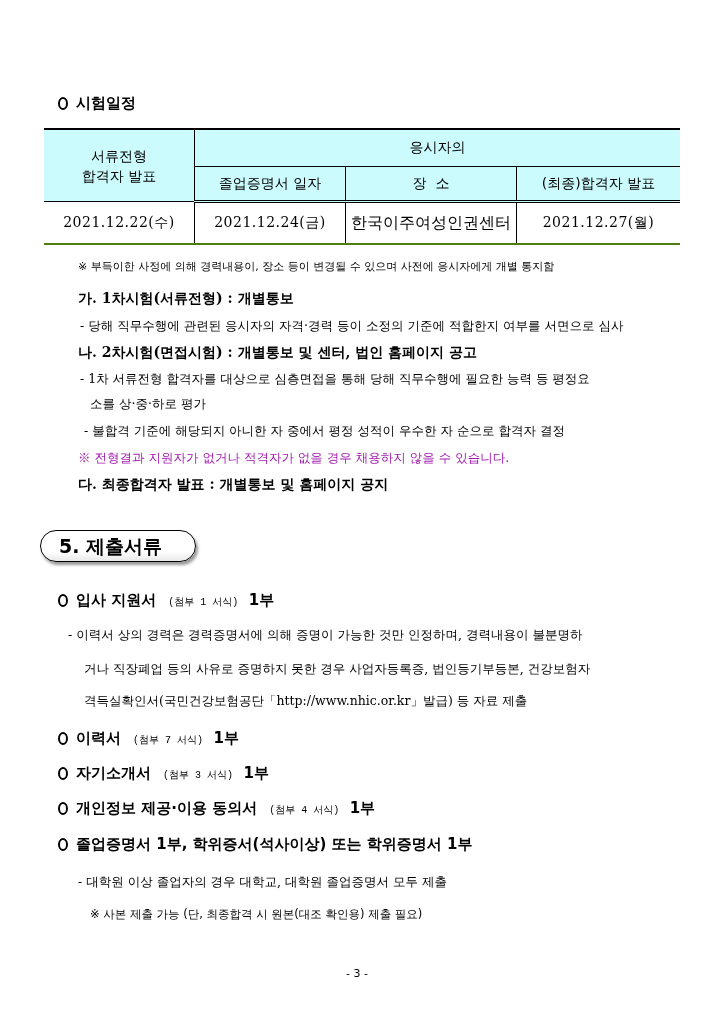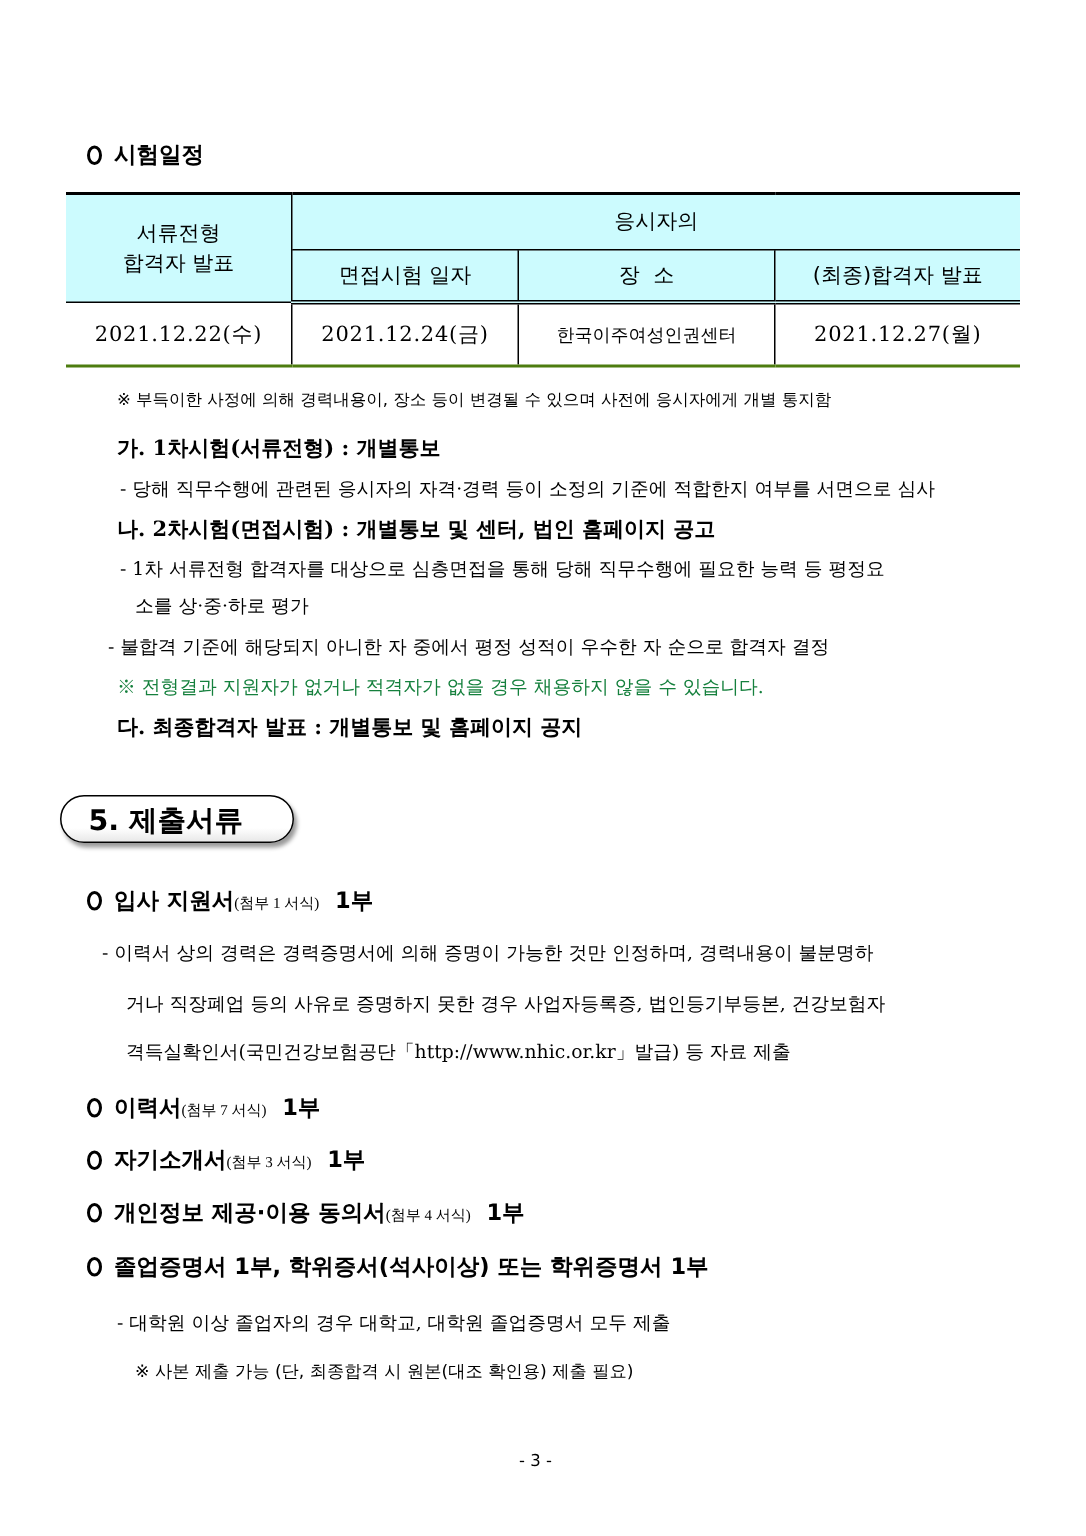--- a/index.html
+++ b/index.html
@@ -12,72 +12,72 @@
 
     table.sched { position: absolute; left: 44px; top: 128px; width: 636px; border-collapse: collapse; font-family: "DejaVu Sans", "Liberation Sans", sans-serif; }
     table.sched th { background: #ccfbfe; font-weight: normal; font-size: 14px; border: 1px solid #000; text-align: center; padding: 0; }
     table.sched td { font-size: 14px; border: 1px solid #000; text-align: center; height: 40px; padding: 0; }
     table.sched tr:first-child th { border-top: 2px solid #000; height: 36px; }
     table.sched tr.sub th { height: 33px; border-bottom: 3px double #000; }
     table.sched th:first-child, table.sched td:first-child { border-left: none; }
     table.sched th:last-child, table.sched td:last-child { border-right: none; }
     table.sched td { border-bottom: 2px solid #4d7c0f; }
     table.sched td.date { font-family: "DejaVu Serif", "Liberation Serif", serif; font-size: 14px; letter-spacing: 0.5px; }
-    table.sched td.place { font-family: Liberation Mono, monospace; font-size: 12px; }
+    table.sched td.place { font-family: Liberation Mono, monospace; font-size: 16px; }
 
     .note { font-size: 11px; }
     .sub-h { font-family: "DejaVu Serif", "Liberation Serif", serif; font-weight: bold; font-size: 14px; }
     .body-line { font-family: "DejaVu Serif", "Liberation Serif", serif; font-size: 13px; }
-    .blue { color: #15803d; }
+    .blue { color: #a21caf; }
 
     .badge { position: absolute; left: 40px; top: 530px; width: 156px; height: 32px; border: 1.5px solid #000; border-radius: 18px; background: linear-gradient(#ffffff 70%, #e8e8e8); box-shadow: 2px 3px 3px #9a9a9a; box-sizing: border-box; }
     .badge span { position: absolute; left: 18px; top: 3px; font-family: "DejaVu Sans", "Liberation Sans", sans-serif; font-weight: bold; font-size: 19px; }
 
-    .small-paren { font-family: Liberation Serif, serif; font-weight: normal; font-size: 10px; }
+    .small-paren { font-family: Liberation Mono, monospace; font-weight: normal; font-size: 10px; margin-left: 12px; }
     .page-no { font-family: "DejaVu Sans", "Liberation Sans", sans-serif; font-size: 11px; }
   </style>
 </head>
 <body>
 
 <div class="abs sans circle-h" style="left:58px; top:94px;">
   <span class="o"></span><span>시험일정</span>
 </div>
 
 <table class="sched">
   <tbody>
       <tr>
     <th rowspan="2" style="width:150px; line-height:20px;">
       <span>서류전형</span><br>
       <span>합격자 발표</span>
     </th>
     <th colspan="3">응시자의</th>
   </tr>
   <tr class="sub">
-    <th style="width:150px;">면접시험 일자</th>
+    <th style="width:150px;">졸업증명서 일자</th>
     <th style="width:170px; white-space:pre;">장  소</th>
     <th>(최종)합격자 발표</th>
   </tr>
   <tr>
     <td class="date">2021.12.22(수)</td>
     <td class="date">2021.12.24(금)</td>
     <td class="place">한국이주여성인권센터</td>
     <td class="date">2021.12.27(월)</td>
   </tr>
 </tbody>
   </table>
 
 <div class="abs sans note" style="left:78px; top:259px;">※ 부득이한 사정에 의해 경력내용이, 장소 등이 변경될 수 있으며 사전에 응시자에게 개별 통지함</div>
 
 <div class="abs sub-h" style="left:78px; top:290px;">가. 1차시험(서류전형) : 개별통보</div>
 <div class="abs body-line" style="left:80px; top:318px; font-size:12.5px;">- 당해 직무수행에 관련된 응시자의 자격·경력 등이 소정의 기준에 적합한지 여부를 서면으로 심사</div>
 
 <div class="abs sub-h" style="left:78px; top:344px;">나. 2차시험(면접시험) : 개별통보 및 센터, 법인 홈페이지 공고</div>
 <div class="abs body-line" style="left:80px; top:371px; font-size:12.5px;">- 1차 서류전형 합격자를 대상으로 심층면접을 통해 당해 직무수행에 필요한 능력 등 평정요</div>
 <div class="abs body-line" style="left:90px; top:396px; font-size:12.5px;">소를 상·중·하로 평가</div>
-<div class="abs body-line" style="left:72px; top:423px; font-size:12.5px;">- 불합격 기준에 해당되지 아니한 자 중에서 평정 성적이 우수한 자 순으로 합격자 결정</div>
+<div class="abs body-line" style="left:84px; top:423px; font-size:12.5px;">- 불합격 기준에 해당되지 아니한 자 중에서 평정 성적이 우수한 자 순으로 합격자 결정</div>
 <div class="abs body-line blue" style="left:78px; top:450px; font-size:12.5px;">※ 전형결과 지원자가 없거나 적격자가 없을 경우 채용하지 않을 수 있습니다.</div>
 
 <div class="abs sub-h" style="left:78px; top:476px;">다. 최종합격자 발표 : 개별통보 및 홈페이지 공지</div>
 
 <div class="badge">
   <span>5. 제출서류</span>
 </div>
 
 <div class="abs sans circle-h" style="left:58px; top:591px;">
   <span class="o"></span><span>입사 지원서</span><span class="small-paren">(첨부 1 서식)</span>&nbsp;&nbsp;<span>1부</span>

